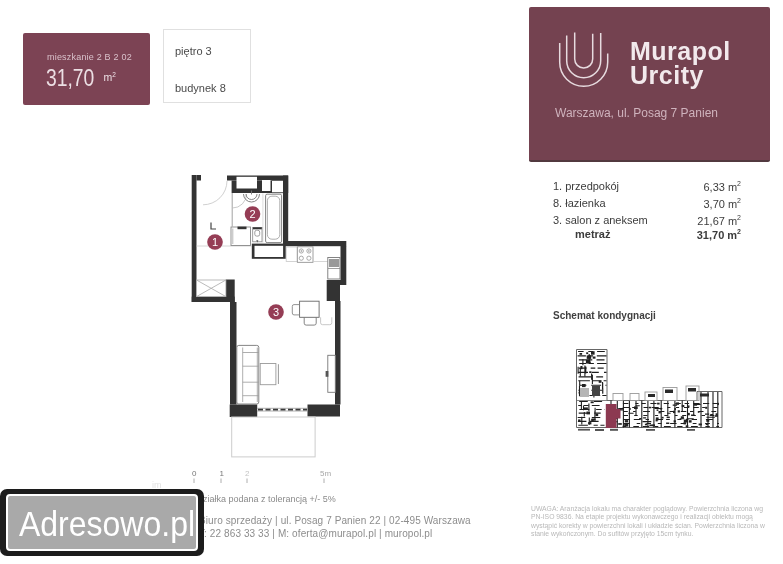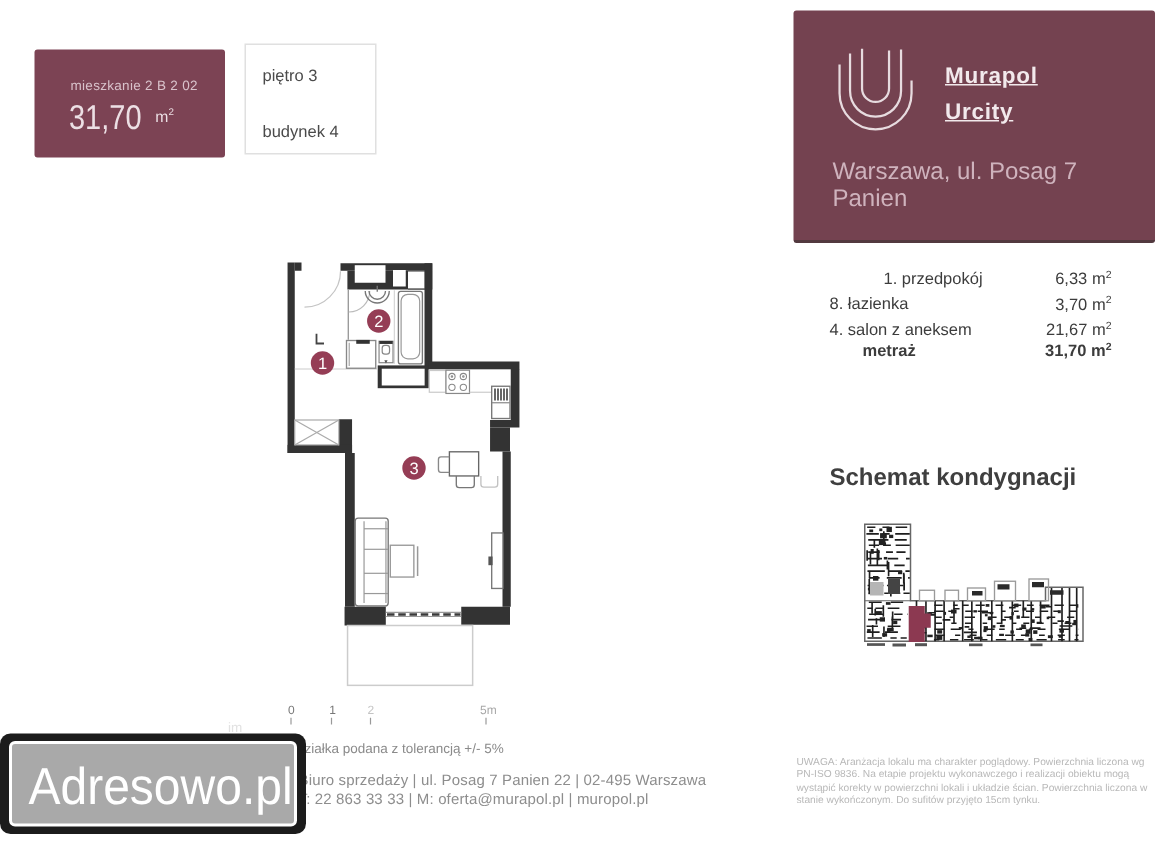--- a/index.html
+++ b/index.html
@@ -14,50 +14,50 @@
 
   <div class="abs" style="left:24px;top:19px;font-size:9px;color:#d9c2cb;letter-spacing:0.2px;">mieszkanie 2 B 2 02</div>
 
   <div class="abs" style="left:23px;top:32px;font-size:23px;color:#ecdfe4;"><span style="display:inline-block;transform:scaleX(0.84);transform-origin:0 50%;">31,70</span><span style="font-size:10.5px;vertical-align:5px;">m<sup style="font-size:6.5px;">2</sup></span></div>
 </div>
 
 <div class="abs" style="left:163px;top:29px;width:86px;height:72px;background:#fff;border:1px solid #e0e0e0;">
 
   <div class="abs" style="left:11px;top:15px;font-size:11px;color:#4a4a4a;">piętro 3</div>
 
-  <div class="abs" style="left:11px;top:52px;font-size:11px;color:#4a4a4a;">budynek 4</div>
+  <div class="abs" style="left:11px;top:52px;font-size:11px;color:#4a4a4a;">budynek 8</div>
 </div>
 
 <div class="abs" style="left:529px;top:7px;width:241px;height:153px;background:#744250;border-radius:2px;border-bottom:2px solid #52393f;">
 
   <svg class="abs" style="left:25px;top:22px;" width="60" height="70" viewBox="0 0 60 70">
     <g fill="none" stroke="#e7dbdf" stroke-width="1.5">
       <path d="M 20.7,3.5 V 30 A 9,9 0 0 0 38.7,30 V 4.7"></path>
       <path d="M 12.7,6.6 V 31.7 A 17,17 0 0 0 46.7,31.7 V 4"></path>
       <path d="M 5.7,14 V 33.2 A 24,24 0 0 0 53.7,33.2 V 24.6"></path>
     </g>
   </svg>
 
-  <div class="abs" style="left:101px;top:32px;font-size:15px;font-weight:bold;color:#f2e9ec;line-height:24px;letter-spacing:0.5px;text-decoration:underline;">Murapol<br>Urcity</div>
-
-  <div class="abs" style="left:26px;top:99px;font-size:16px;color:#cfb3bd;">Warszawa, ul. Posag 7 Panien</div>
+  <div class="abs" style="left:101px;top:32px;font-size:25px;font-weight:bold;color:#f2e9ec;line-height:24px;letter-spacing:0.5px;">Murapol<br>Urcity</div>
+
+  <div class="abs" style="left:26px;top:99px;font-size:12px;color:#cfb3bd;">Warszawa, ul. Posag 7 Panien</div>
 </div>
 
 <div class="abs" style="left:553px;top:180px;width:188px;font-size:11px;color:#3c3c3c;">
 
-  <div style="height:17px;margin-left:36px;"><span>1. przedpokój</span><span style="float:right;">6,33 m<sup style="font-size:7px;">2</sup></span></div>
+  <div style="height:17px;"><span>1. przedpokój</span><span style="float:right;">6,33 m<sup style="font-size:7px;">2</sup></span></div>
 
   <div style="height:17px;"><span>8. łazienka</span><span style="float:right;">3,70 m<sup style="font-size:7px;">2</sup></span></div>
 
-  <div style="height:13.5px;"><span>4. salon z aneksem</span><span style="float:right;">21,67 m<sup style="font-size:7px;">2</sup></span></div>
+  <div style="height:13.5px;"><span>3. salon z aneksem</span><span style="float:right;">21,67 m<sup style="font-size:7px;">2</sup></span></div>
 
   <div style="height:17px;font-weight:bold;margin-left:22px;"><span>metraż</span><span style="float:right;">31,70 m<sup style="font-size:7px;">2</sup></span></div>
 </div>
 
-<div class="abs" style="left:553px;top:310px;font-size:16px;font-weight:bold;color:#3f3f3f;">Schemat kondygnacji</div>
+<div class="abs" style="left:553px;top:310px;font-size:10px;font-weight:bold;color:#3f3f3f;">Schemat kondygnacji</div>
 
 <svg class="abs" style="left:0;top:0;" width="783" height="564" viewBox="0 0 783 564">
 
   <rect x="191.7" y="175" width="4.8" height="127" fill="#333"></rect>
 
   <rect x="196.5" y="175" width="4.5" height="5.5" fill="#333"></rect>
 
   <rect x="227" y="175.5" width="61.2" height="5" fill="#333"></rect>
 
   <rect x="231.6" y="180.5" width="56.6" height="12.5" fill="#333"></rect>

